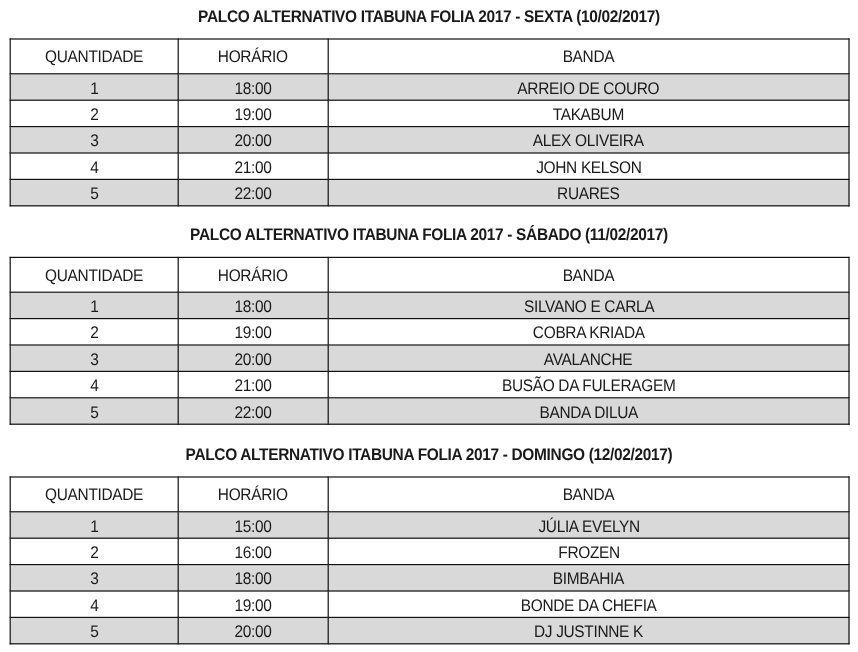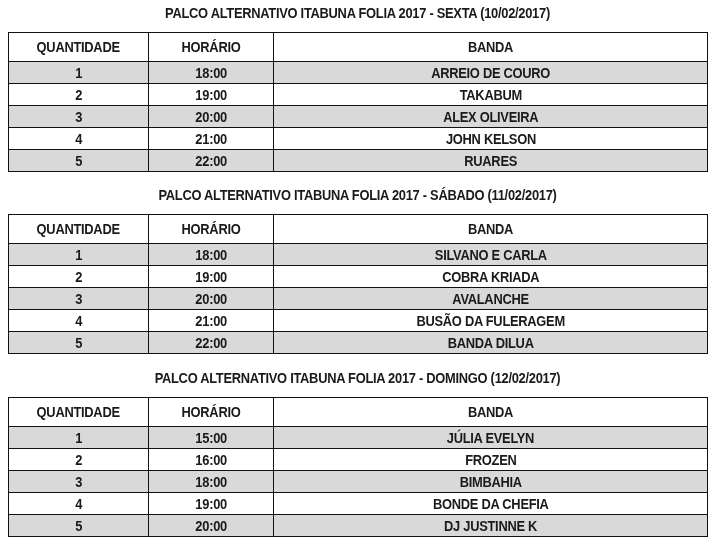--- a/index.html
+++ b/index.html
@@ -13,21 +13,21 @@
     transform: scaleX(0.92); transform-origin: center;
     line-height: 18px;
   }
   table.sched {
     position: absolute; left: 8px; width: 699px;
     border-collapse: collapse; table-layout: fixed;
     font-weight: bold; font-size: 14px;
   }
   table.sched td, table.sched th {
     border: 1.5px solid #111; text-align: center; padding: 0;
-    font-weight: bold; letter-spacing: -0.3px;
+    font-weight: normal; letter-spacing: -0.3px;
   }
   table.sched th { height: 28px; background: #ffffff; }
   table.sched td { height: 21px; }
   table.sched tr.odd td { background: #d9d9d9; }
   table.sched tr.even td { background: #ffffff; }
   .cell-text { display: inline-block; transform: scaleX(0.92); }
   col.c1 { width: 140px; }
   col.c2 { width: 125px; }
   col.c3 { width: 434px; }
 </style>

